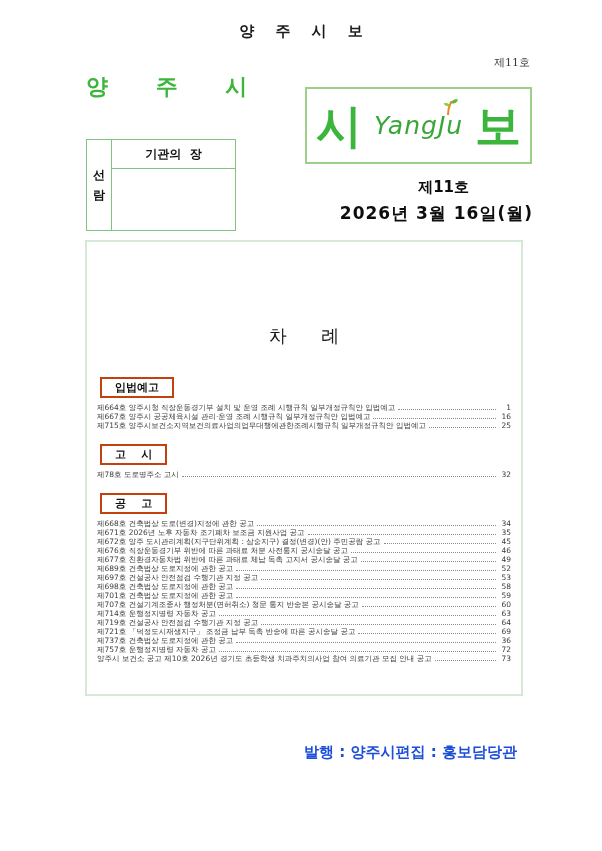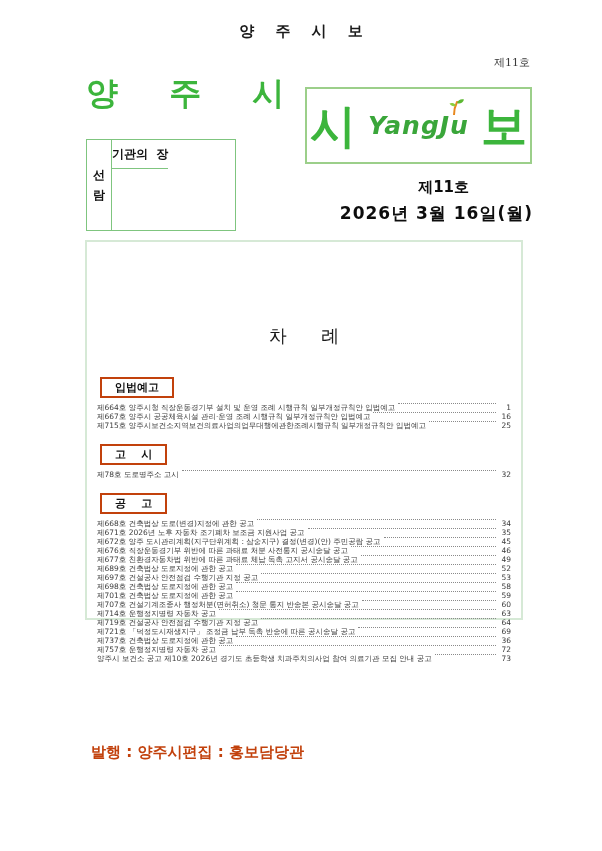--- a/index.html
+++ b/index.html
@@ -11,82 +11,82 @@
   
   .masthead{
     position:absolute;top:22px;left:0;right:0;text-align:center;
     font-size:15px;font-weight:bold;word-spacing:16px;color:#1a1a1a;
   }
   .issue-small{
     position:absolute;top:55px;right:72px;font-size:11px;color:#3a3a3a;
     font-family:"DejaVu Serif","Liberation Serif",serif;
   }
   .city-name{
-    position:absolute;top:72px;left:86px;font-size:32px;font-weight:600;
+    position:absolute;top:72px;left:86px;font-size:22px;font-weight:600;
     color:#3cb53c;word-spacing:36px;letter-spacing:2px;
   }
   .tagline{
     position:absolute;top:119px;left:86px;font-size:10.5px;font-weight:bold;color:#1e1e1e;
   }
   
   .approval{
     position:absolute;top:139px;left:86px;width:150px;height:92px;
     border:1px solid #7fc57f;display:flex;box-sizing:border-box;background:#fff;
   }
   .approval .left{
     width:24px;border-right:1px solid #7fc57f;display:flex;align-items:center;justify-content:center;
     font-weight:bold;font-size:12px;text-align:center;white-space:pre-line;line-height:1.7;color:#111;
   }
-  .approval .right{flex:1;display:flex;flex-direction:row;}
+  .approval .right{flex:1;display:flex;flex-direction:column;}
   .approval .right .hdr{
     height:28px;border-bottom:1px solid #7fc57f;display:flex;align-items:center;justify-content:center;
     font-weight:bold;font-size:12px;white-space:pre;color:#111;
   }
   .approval .right .body{flex:1;}
   
   .logo-box{
     position:absolute;top:87px;left:305px;width:227px;height:77px;box-sizing:border-box;
     border:2px solid #9ccf8a;display:flex;align-items:center;justify-content:center;gap:12px;background:#fff;
   }
   .logo-big{font-size:46px;font-weight:bold;color:#3cb53c;line-height:1;}
   .brand-wrap{position:relative;display:inline-block;}
   .brand{
-    font-size:25px;font-weight:bold;font-style:italic;color:#3aa63a;letter-spacing:1px;line-height:1;
+    font-size:25px;font-weight:normal;font-style:italic;color:#3aa63a;letter-spacing:1px;line-height:1;
   }
   .sprout{position:absolute;top:-15px;right:4px;}
   
   .issue-block{
     position:absolute;top:178px;left:300px;width:233px;text-align:right;color:#0d0d0d;
   }
   .issue-no{font-size:15px;font-weight:bold;padding-right:64px;margin-bottom:5px;}
   .issue-date{font-size:17px;font-weight:bold;letter-spacing:1px;}
   
   .content-box{
-    position:absolute;top:240px;left:85px;width:438px;height:380px;box-sizing:border-box;
+    position:absolute;top:240px;left:85px;width:438px;height:456px;box-sizing:border-box;
     border:2px solid #d6e9d6;padding:0 10px;background:#fff;
   }
   .toc-title{
     margin-top:82px;text-align:center;font-size:18px;color:#1a1a1a;white-space:pre;
   }
   .toc-sections{margin-top:28px;}
   .toc-section{margin-bottom:13px;}
   .sec-label{
     display:inline-block;border:2px solid #c2410c;font-weight:bold;font-size:11px;
     padding:1px 13px;margin:0 0 5px 3px;white-space:pre;color:#111;background:#fff;
   }
   .toc-item{
-    display:flex;align-items:flex-start;font-size:7.5px;line-height:9px;color:#3a3a3a;
+    display:flex;align-items:flex-end;font-size:7.5px;line-height:9px;color:#3a3a3a;
   }
   .ti-title{white-space:nowrap;}
   .ti-leader{flex:1;border-bottom:1px dotted #8a8a8a;margin:0 3px 2px 3px;min-width:6px;}
   .ti-page{text-align:right;min-width:12px;}
   
   .footer{
-    position:absolute;top:743px;left:85px;width:438px;display:flex;justify-content:flex-start;
-    font-size:15px;font-weight:bold;color:#c2410c;padding:0 6px;box-sizing:border-box;
+    position:absolute;top:743px;left:85px;width:438px;display:flex;justify-content:flex-end;
+    font-size:15px;font-weight:bold;color:#1d4ed8;padding:0 6px;box-sizing:border-box;
   }
 </style>
 </head>
 <body>
 
 <div class="page">
 
   <div class="masthead">양 주 시 보</div>
 
   <div class="issue-small">제11호</div>

